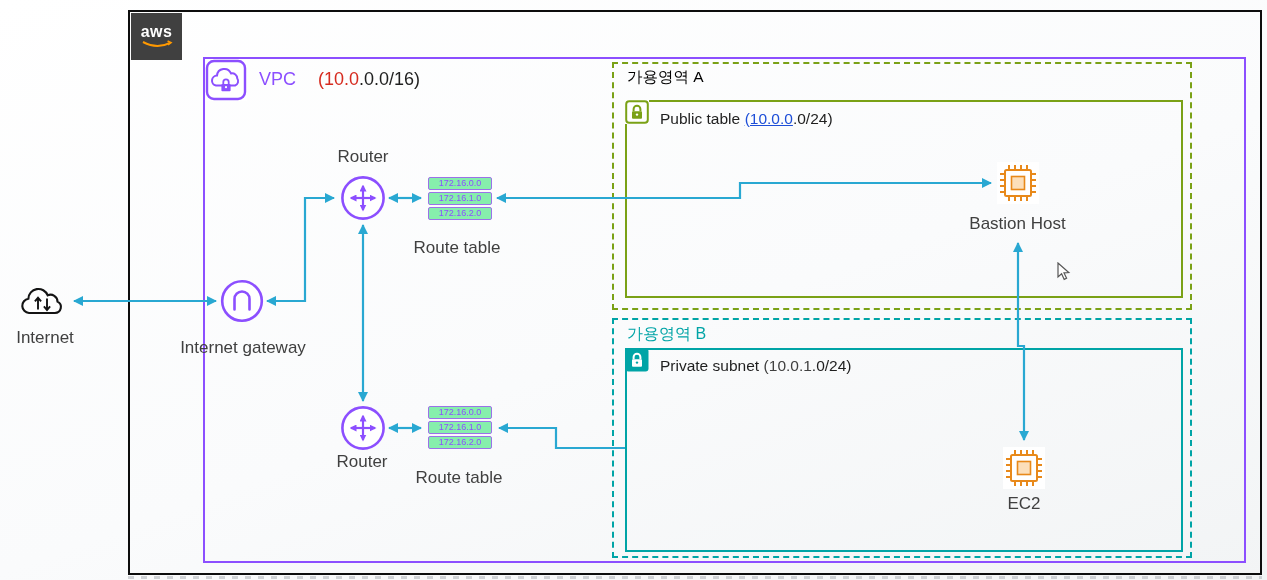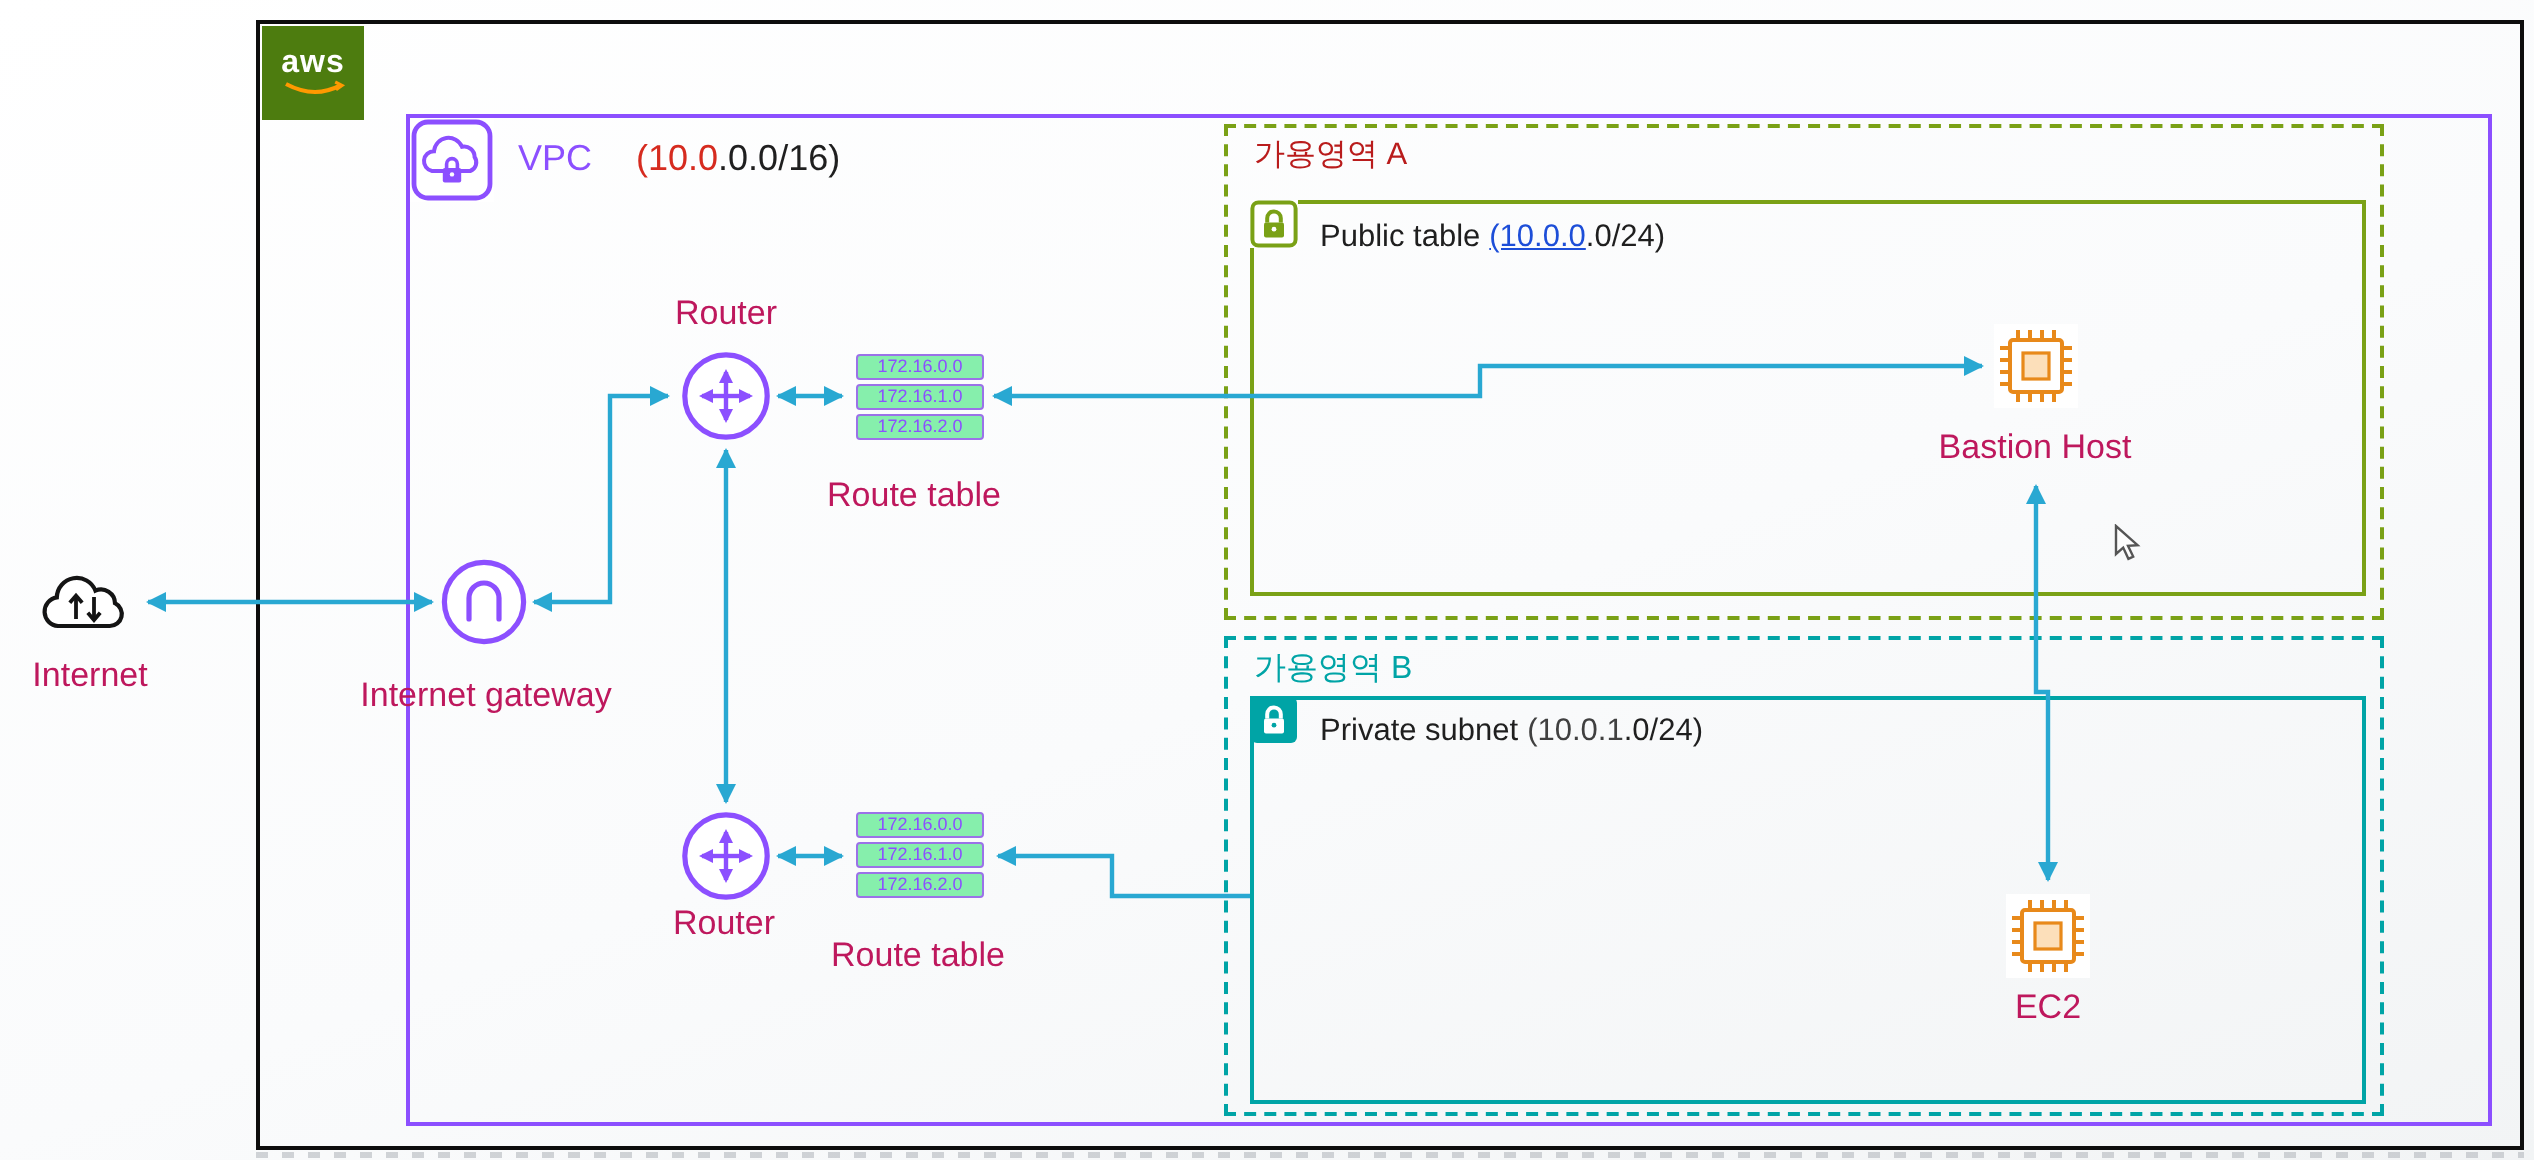--- a/index.html
+++ b/index.html
@@ -5,38 +5,38 @@
   * { box-sizing: border-box; margin: 0; padding: 0; }
   html,body { width:1267px; height:580px; }
   body {
     font-family: "Liberation Sans", "DejaVu Sans", sans-serif;
     background: linear-gradient(160deg,#ffffff 0%,#fafbfc 55%,#f2f4f5 100%);
     color:#1f1f1f;
     position:relative;
     overflow:hidden;
   }
   .abs { position:absolute; }
-  .lbl { font-size:17px; color:#be185d; text-align:center; line-height:1.15; }
+  .lbl { font-size:17px; color:#404040; text-align:center; line-height:1.15; }
 
   
   #outer-box   { left:128px; top:10px;  width:1134px; height:565px; border:2px solid #0d0d0d; background:transparent; z-index:1; }
-  #aws-logo    { left:131px; top:13px;  width:51px;  height:47px; background:#4d7c0f; z-index:4;
+  #aws-logo    { left:131px; top:13px;  width:51px;  height:47px; background:#404040; z-index:4;
                  display:flex; flex-direction:column; align-items:center; justify-content:center; }
   #aws-logo .t { color:#fff; font-weight:bold; font-size:16px; letter-spacing:.5px; line-height:1; }
   #vpc-box     { left:203px; top:57px;  width:1043px; height:506px; border:2px solid #8C4FFF; z-index:1; }
   #az-a        { left:612px; top:62px;  width:580px; height:248px; border:2px dashed #7AA116; z-index:1; }
   #az-b        { left:612px; top:318px; width:580px; height:240px; border:2px dashed #00A4A6; z-index:1; }
   #public-subnet  { left:625px; top:100px; width:558px; height:198px; border:2px solid #7AA116; z-index:1; }
   #private-subnet { left:625px; top:348px; width:558px; height:204px; border:2px solid #00A4A6; z-index:1; }
 
   
   #vpc-label      { left:259px; top:69px; font-size:18px; z-index:5; white-space:nowrap; }
   #vpc-label .name{ color:#8C4FFF; font-weight:500; }
   #vpc-label .hl  { color:#D62B1F; margin-left:22px; }
-  #az-a-label     { left:627px; top:67px;  font-size:15.5px; color:#b91c1c; font-weight:500; z-index:5; }
+  #az-a-label     { left:627px; top:67px;  font-size:15.5px; color:#000000; font-weight:500; z-index:5; }
   #az-b-label     { left:627px; top:324px; font-size:16px; color:#00A4A6; font-weight:500; z-index:5; }
   #public-label   { left:660px; top:110px; font-size:15.5px; z-index:5; white-space:nowrap; }
   #public-label .hl  { color:#1d4ed8; margin-left:4.5px;text-decoration:underline; }
   #private-label  { left:660px; top:357px; font-size:15.5px; z-index:5; white-space:nowrap; }
   #private-label .hl { color:#404040; margin-left:4.5px; }
 
   #internet-label  { left:6px;   top:328px; width:78px;  z-index:5; }
   #igw-label       { left:154px; top:338px; width:178px; z-index:5; }
   #router-top-label    { left:323px; top:147px; width:80px;  z-index:5; }
   #router-bottom-label { left:322px; top:452px; width:80px;  z-index:5; }

